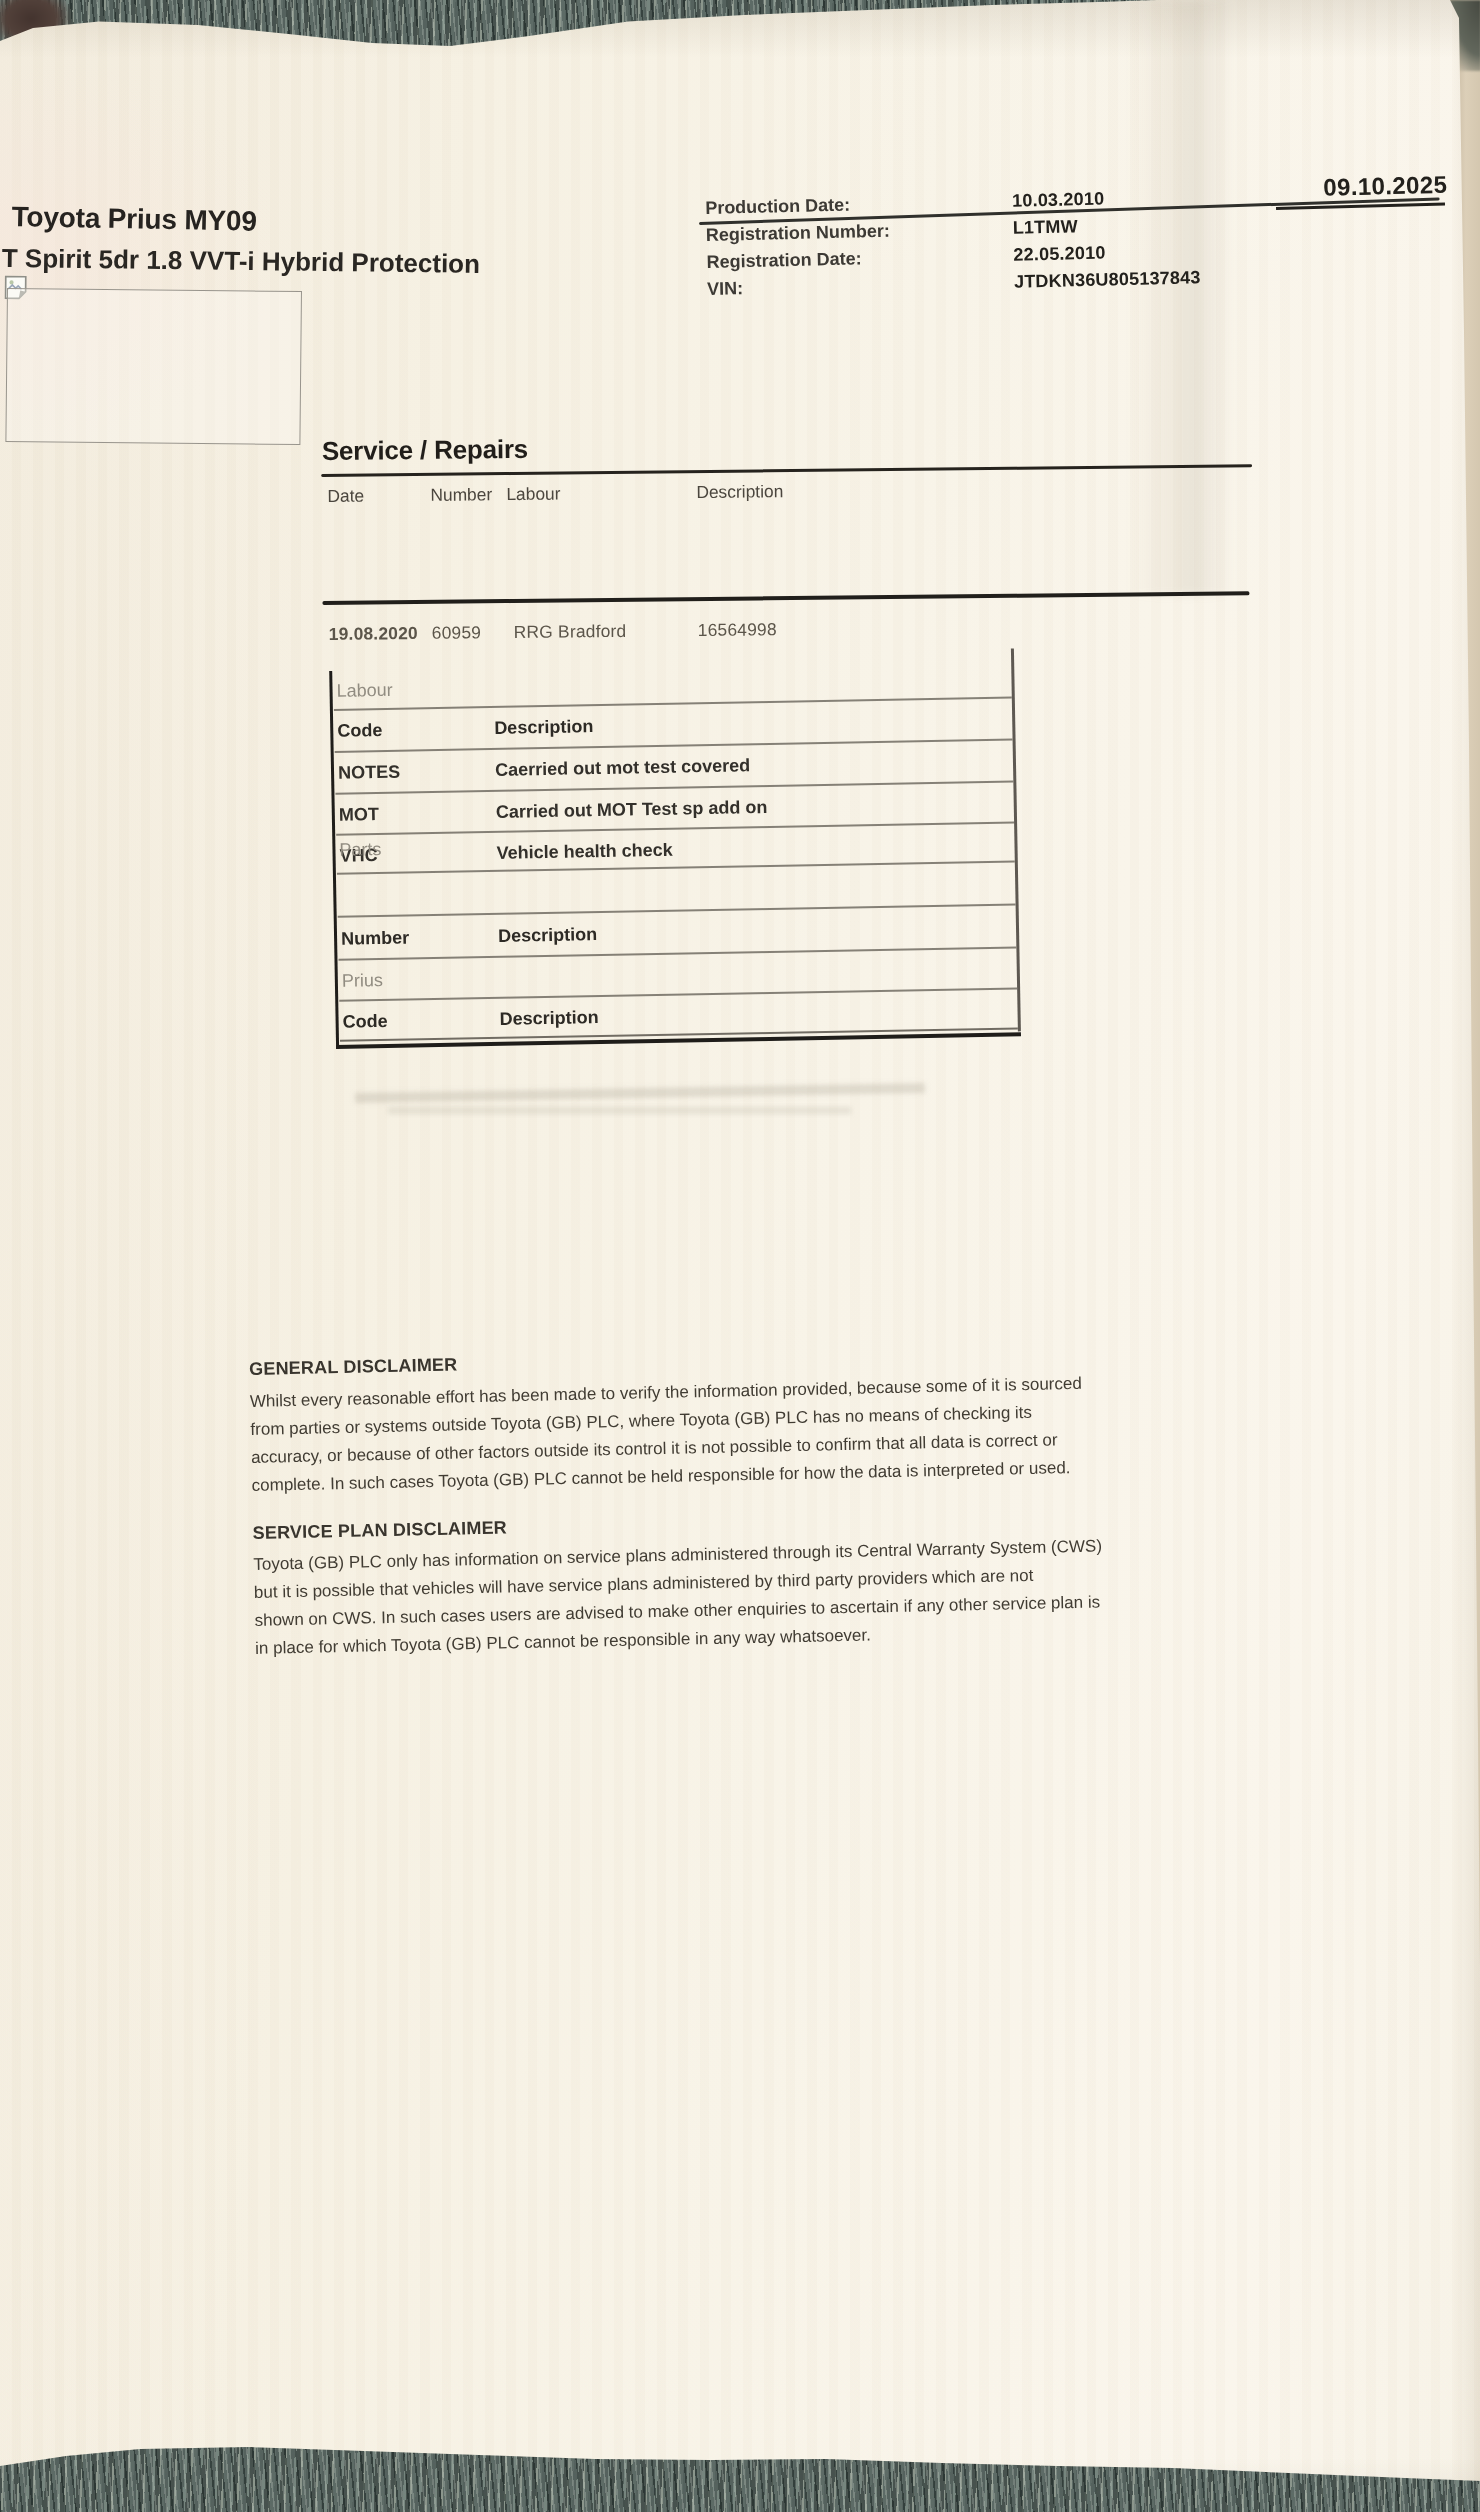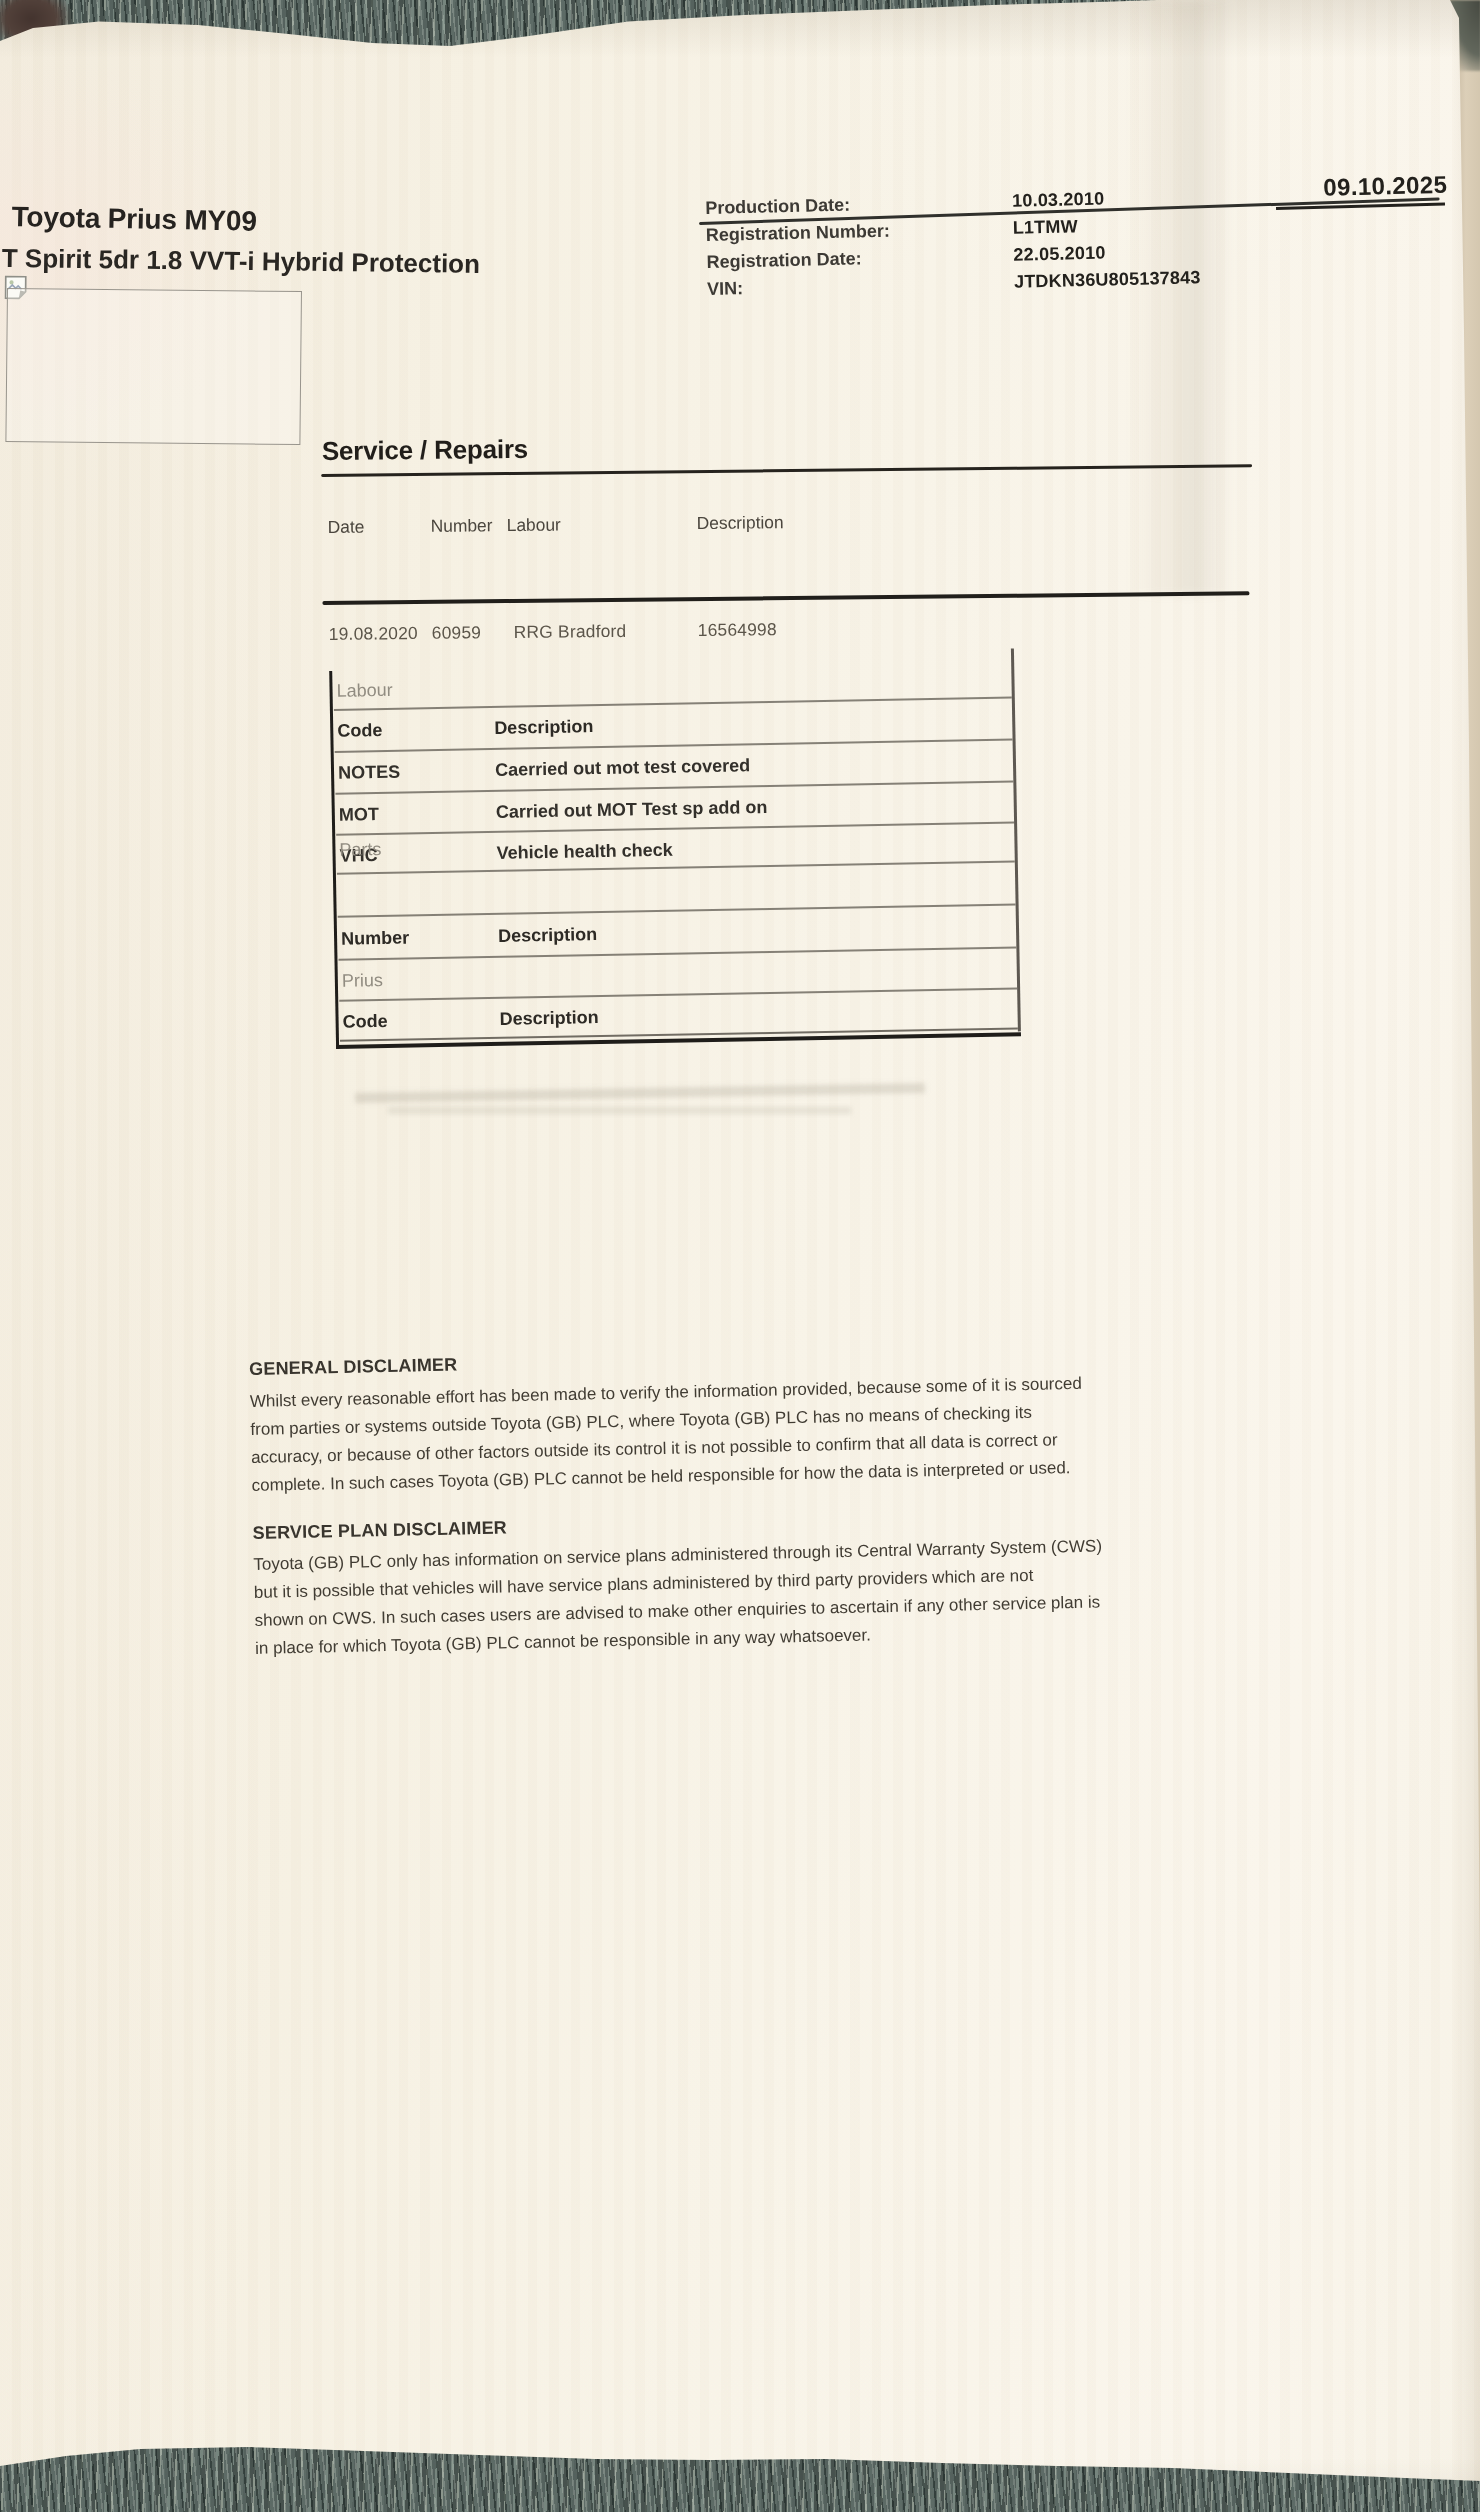--- a/index.html
+++ b/index.html
@@ -58,25 +58,25 @@
     color:#23211d;letter-spacing:0.4px;transform:rotate(-1.4deg);transform-origin:left top;}
   .date-underline{left:1276px;top:207px;width:169px;height:3.3px;background:#23211d;
     transform:rotate(-1.5deg);transform-origin:left top;}
   .strike-line{left:699px;top:222px;width:741px;height:2.5px;background:#30302c;border-radius:1.7px;
     transform:rotate(-1.9deg);transform-origin:left center;}
   
   .service-section{position:absolute;inset:0;transform:rotate(-.6deg);transform-origin:322px 463px;}
   .sr-title{left:322px;top:436px;font-size:26px;font-weight:700;color:#211e1a;letter-spacing:-0.2px;}
   .sr-title-underline{left:321px;top:474px;width:931px;height:3.3px;background:#26231e;border-radius:1.7px;}
   .colhead,.entry-cell{font-size:17.4px;font-weight:500;white-space:nowrap;}
-  .colhead{top:517px;color:#4b463e;}
+  .colhead{top:486px;color:#4b463e;}
   .ch-date{left:327px;} .ch-mileage{left:430px;} .ch-centre{left:506px;} .ch-desc{left:696px;}
   .sr-rule{left:321px;top:601px;width:927px;height:4.1px;background:#211f1b;border-radius:1.7px;}
   .entry-cell{top:624px;color:#5b554a;letter-spacing:0.2px;}
-  .e-date{left:327px;} .e-mileage{left:430px;} .e-centre{left:512px;} .e-desc{left:696px;}
+  .e-date{left:327px;font-weight:bold;} .e-mileage{left:430px;} .e-centre{left:512px;} .e-desc{left:696px;}
   
   .detail-box{position:absolute;inset:0;transform:rotate(-.45deg);transform-origin:331px 669px;}
   .db-left{left:327px;top:671px;width:3.3px;height:378px;background:#1f1d1a;}
   .db-right{left:1009px;top:661px;width:2.5px;height:383px;background:#5e5952;}
   .db-line{left:331px;width:678px;height:1.7px;background:#716c63;opacity:.85;}
   .l1{top:709px;} .l2{top:751px;} .l3{top:793px;} .l4{top:834px;}
   .l5{top:873px;} .l6{top:916px;} .l7{top:959px;} .l8{top:1000px;}
   .db-bottom-thin{left:331px;top:1040px;width:678px;height:1.7px;background:#716c63;}
   .db-bottom-thick{left:327px;top:1045px;width:685px;height:4.1px;background:#1f1d1a;}
   .cell{font-size:18px;white-space:nowrap;}

